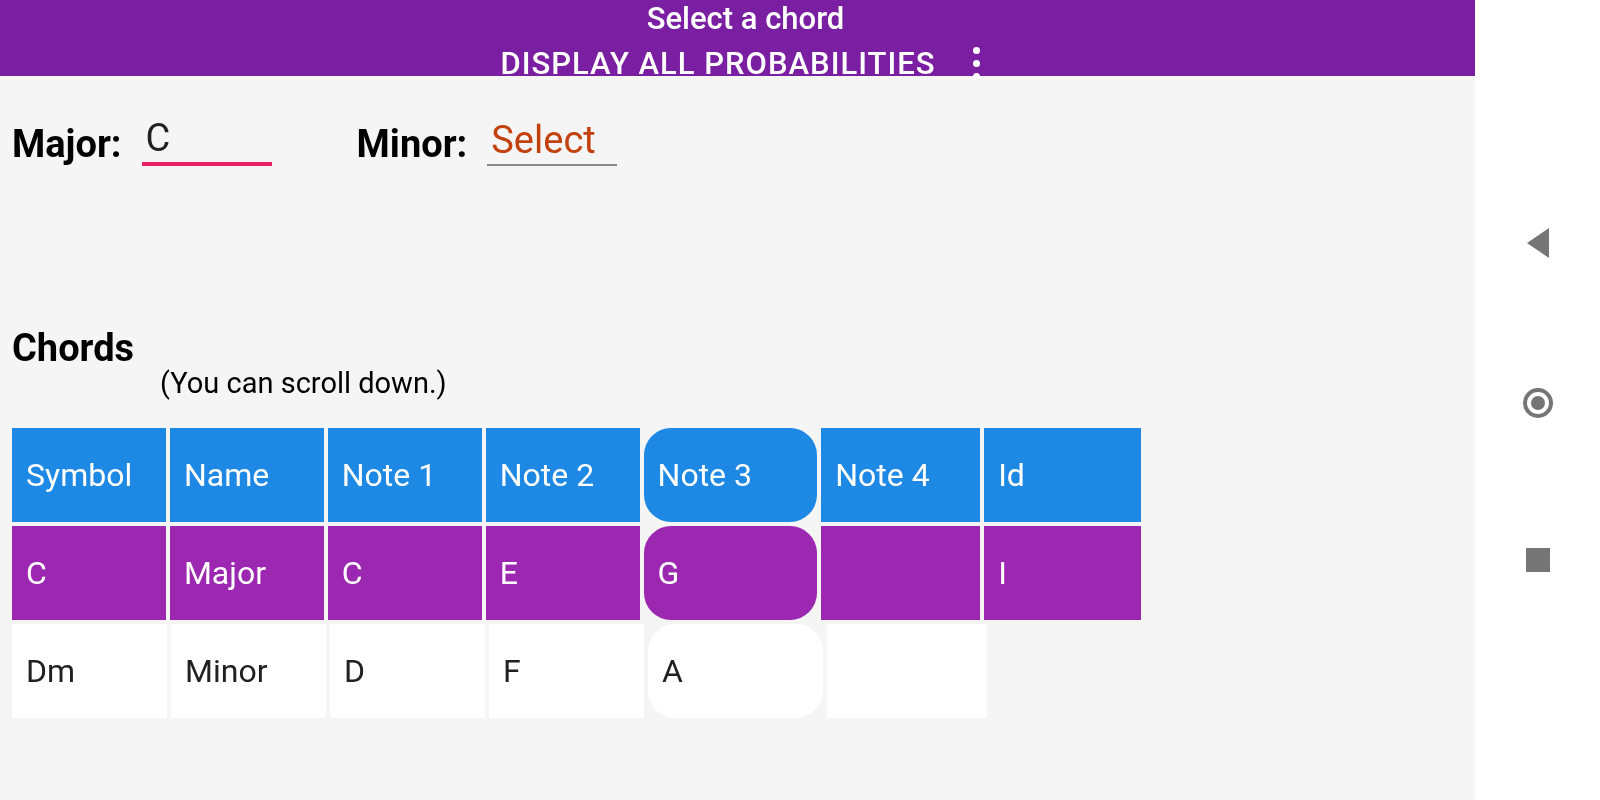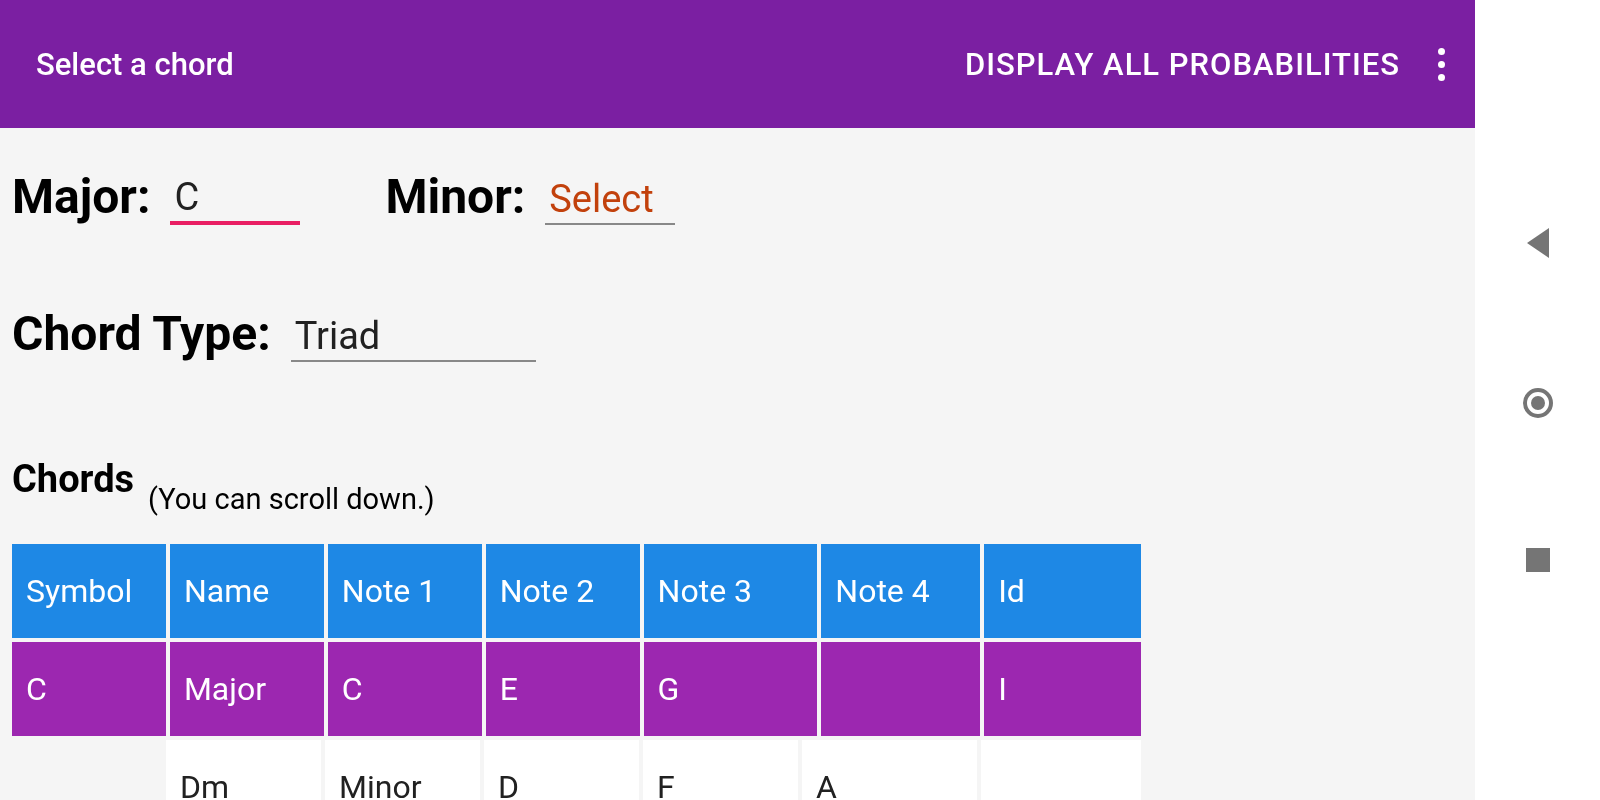--- a/index.html
+++ b/index.html
@@ -15,25 +15,26 @@
       position: relative;
       overflow: hidden;
     }
     .app-container {
       width: 1475px;
       height: 800px;
       background: #f5f5f5;
     }
     .header {
       background: #7b1fa2;
-      height: 128px;
+      height: 76px;
       display: flex;
       align-items: center;
       justify-content: space-between;
       padding: 0 20px 0 36px;
+      flex-direction: column;
     }
     .header-title {
       color: white;
       font-size: 31px;
       font-weight: 500;
     }
     .header-right {
       display: flex;
       align-items: center;
       gap: 28px;
@@ -64,21 +65,21 @@
       align-items: flex-end;
       gap: 40px;
       margin-bottom: 80px;
     }
     .field-group {
       display: flex;
       align-items: flex-end;
       gap: 20px;
     }
     .label {
-      font-size: 48px;
+      font-size: 38px;
       font-weight: 700;
       color: #000;
     }
     .dropdown {
       font-size: 38px;
       color: #212121;
       border-bottom: 2px solid #888;
       min-width: 130px;
       padding: 0 4px 2px 4px;
     }
@@ -86,22 +87,22 @@
       border-bottom: 4px solid #e91e63;
     }
     .dropdown.placeholder {
       color: #c2410c;
     }
     .dropdown.wide {
       min-width: 245px;
     }
     .section-title {
       display: flex;
-      align-items: center;
-      gap: 14px;
+      align-items: flex-start;
+      gap: 26px;
       margin-bottom: 28px;
     }
     .section-title-main {
       font-size: 38px;
       font-weight: 700;
       color: #000;
     }
     .section-title-hint {
       font-size: 29px;
       font-weight: 400;
@@ -110,21 +111,20 @@
     }
     .table {
       display: flex;
       flex-direction: column;
       width: 1129px;
     }
     .table-row {
       display: flex;
       gap: 4px;
       margin-bottom: 4px;
-      justify-content: flex-end;
     }
     .table-cell {
       background: #1e88e5;
       color: white;
       font-size: 32px;
       font-weight: 400;
       padding: 28px 14px;
       display: flex;
       align-items: center;
     }
@@ -132,21 +132,21 @@
       background: #9c27b0;
     }
     .table-row.data-white .table-cell {
       background: white;
       color: #212121;
     }
     .col-symbol { width: 155px; }
     .col-name { width: 155px; }
     .col-note1 { width: 155px; }
     .col-note2 { width: 155px; }
-    .col-note3 { width: 175px; }
+    .col-note3 { width: 175px; border-radius: 27px; }
     .col-note4 { width: 160px; }
     .col-id { width: 158px; }
     
     .nav-bar {
       position: absolute;
       right: 0;
       top: 0;
       width: 125px;
       height: 800px;
       background: #ffffff;
@@ -206,24 +206,20 @@
         <div class="label">Major:</div>
         <div class="dropdown active">C</div>
       </div>
       <div class="field-group" style="margin-left: 45px;">
         <div class="label">Minor:</div>
         <div class="dropdown placeholder">Select</div>
       </div>
     </div>
 
     <div class="row">
-      <div class="field-group">
-        <div class="label">Chord Type:</div>
-        <div class="dropdown wide">Triad</div>
-      </div>
     </div>
 
     <div class="section-title">
       <span class="section-title-main">Chords</span>
       <span class="section-title-hint">(You can scroll down.)</span>
     </div>
 
     <div class="table">
       <div class="table-row">
         <div class="table-cell col-symbol">Symbol</div>

